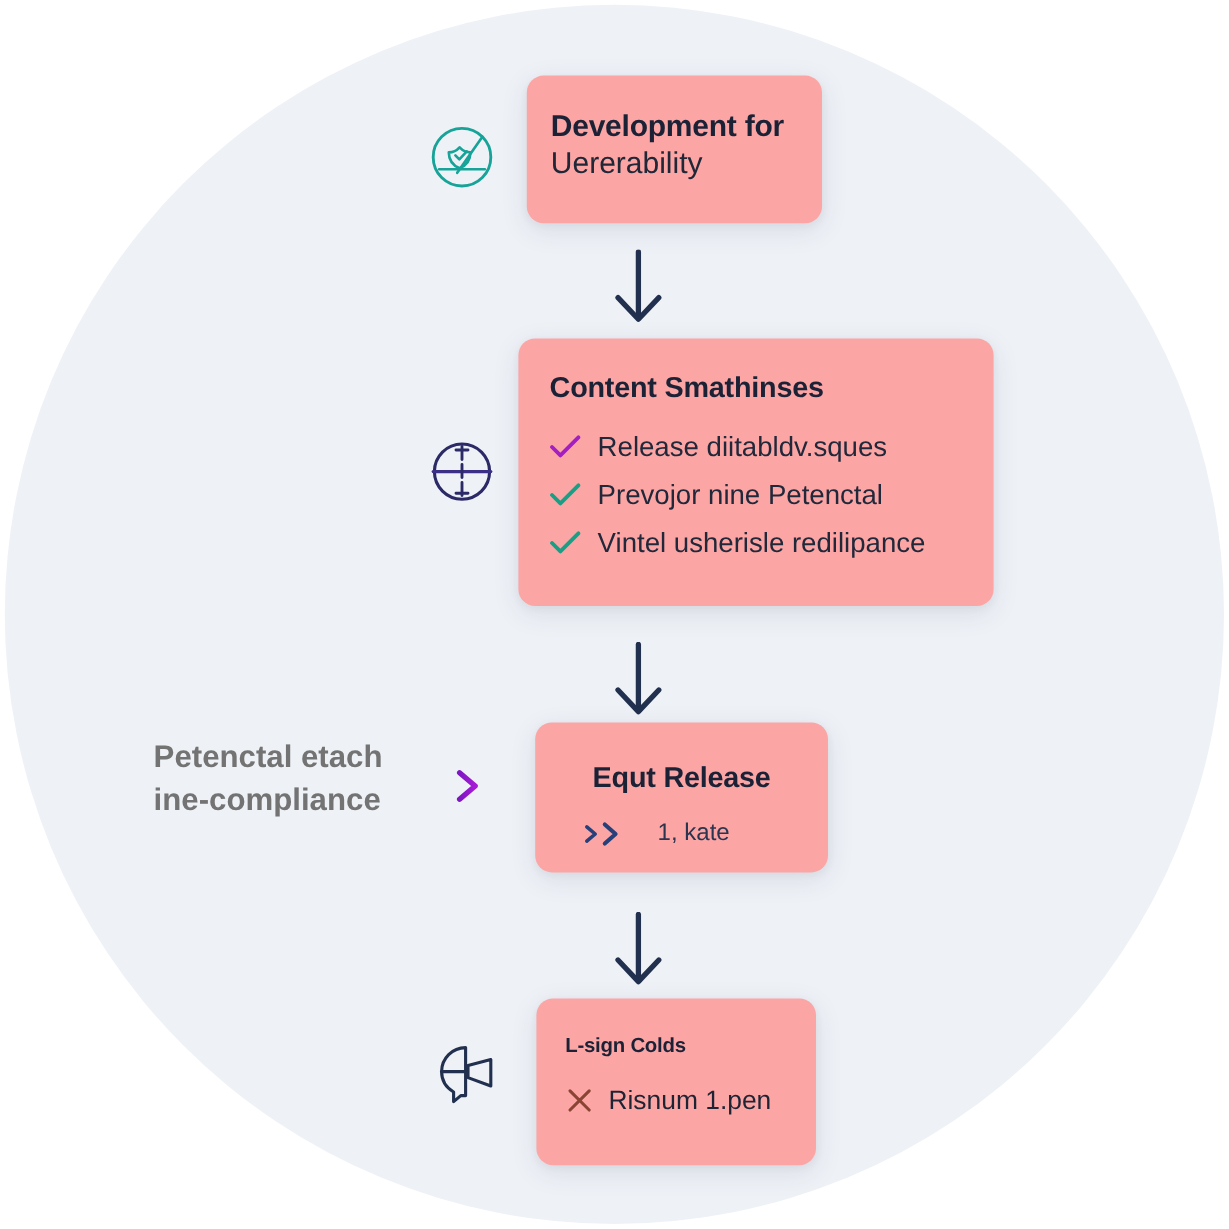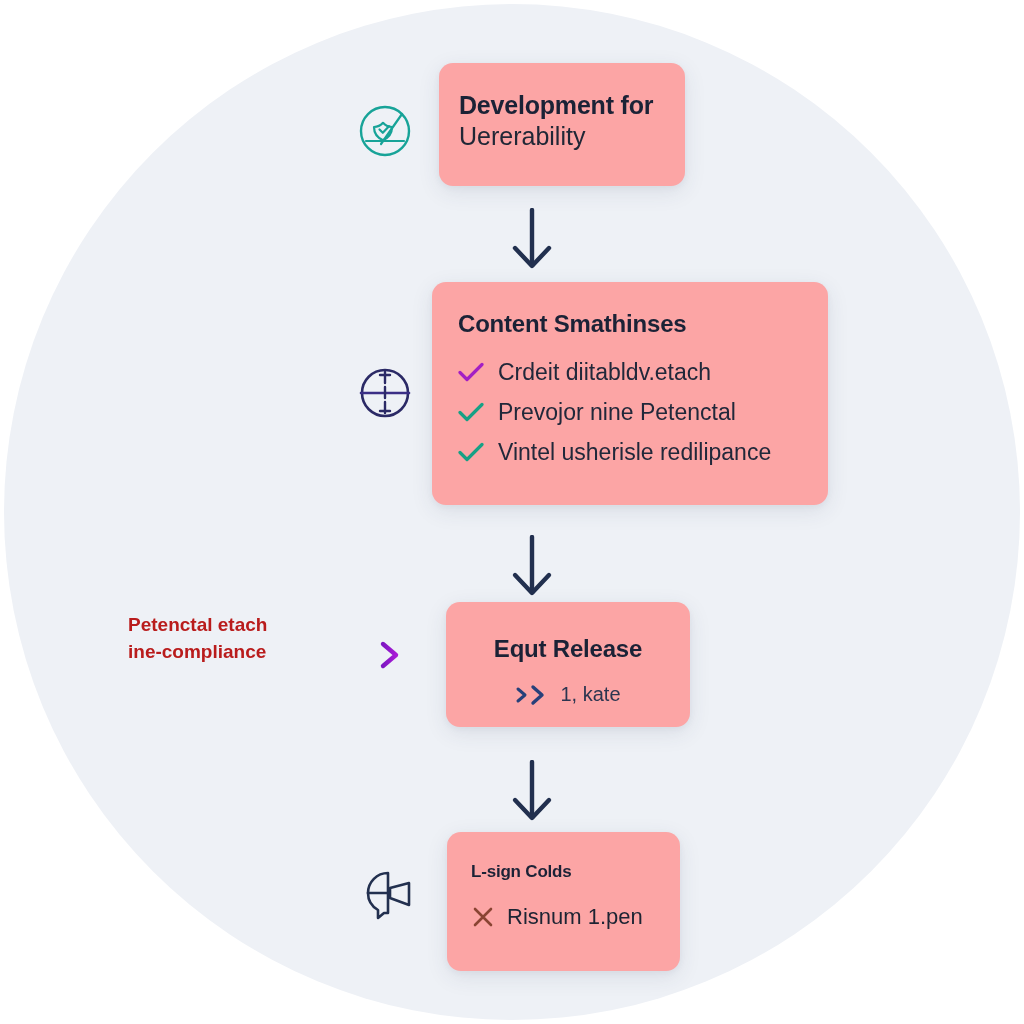--- a/index.html
+++ b/index.html
@@ -89,23 +89,24 @@
     padding: 0;
   }
   #card-release .card-title {
     font-size: 24px;
     text-align: center;
     margin-top: 33px;
   }
   #card-release .meta {
     display: flex;
     align-items: center;
-    justify-content: center;
-    gap: 7px;
+    justify-content: flex-start;
+    gap: 24px;
     margin-top: 20px;
+    padding-left: 40px;
   }
   #card-release .meta .label {
     font-size: 20px;
     color: #2b3550;
   }
 
   
   #card-signoff {
     left: 447px;
     top: 832px;
@@ -145,22 +146,22 @@
     width: 82px;
     height: 30px;
   }
 
   
   #left-caption {
     position: absolute;
     left: 128px;
     top: 612px;
     width: 200px;
-    color: #b91c1c;
-    font-size: 19px;
+    color: #737373;
+    font-size: 26px;
     font-weight: bold;
     line-height: 1.4;
   }
   #left-caption div { white-space: nowrap; }
 </style>
 </head>
 <body>
 
 <div id="stage">
 
@@ -197,21 +198,21 @@
     </svg>
   </div>
 
   <div class="card" id="card-content">
     <div class="card-title">Content Smathinses</div>
 
     <div class="check-row">
       <svg class="tick" viewBox="0 0 26 20">
         <path d="M2 10.5l7 7L24 2.5" stroke="#a31fc4" stroke-width="3.2" fill="none" stroke-linecap="round" stroke-linejoin="round"></path>
       </svg>
-      <span class="label">Crdeit diitabldv.etach</span>
+      <span class="label">Release diitabldv.sques</span>
     </div>
 
     <div class="check-row">
       <svg class="tick" viewBox="0 0 26 20">
         <path d="M2 10.5l7 7L24 2.5" stroke="#17a085" stroke-width="3.2" fill="none" stroke-linecap="round" stroke-linejoin="round"></path>
       </svg>
       <span class="label">Prevojor nine Petenctal</span>
     </div>
 
     <div class="check-row">

